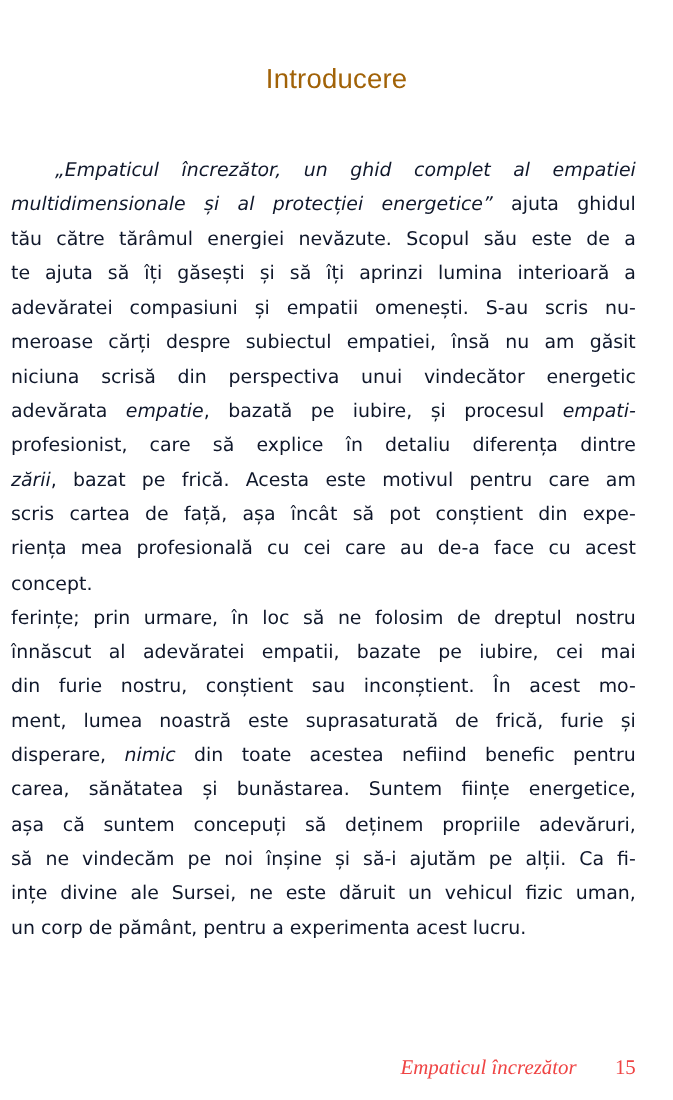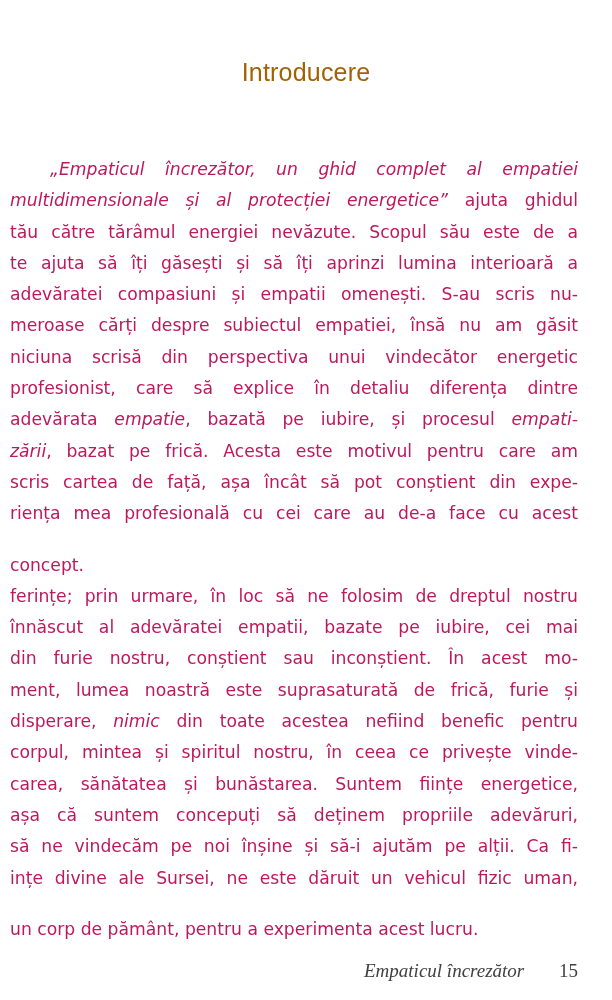--- a/index.html
+++ b/index.html
@@ -4,61 +4,60 @@
 <style>
   html, body { margin: 0; padding: 0; background: #ffffff; }
   body { width: 612px; height: 1000px; position: relative; overflow: hidden; color: #1a1a1a; }
   .page { position: absolute; left: 0; top: 0; width: 612px; height: 1000px; }
   .title {
     position: absolute; top: 58px; left: 0; width: 612px; text-align: center;
     font-family: "Liberation Sans", sans-serif; font-size: 25px; font-weight: 500; color: #a16207;
     letter-spacing: 0.2px;
   }
   .body-text {
-    position: absolute; left: 10px; top: 154px; width: 568px;
-    font-family: "DejaVu Sans", sans-serif; font-size: 17.2px; color: #be185d;
+    position: absolute; left: 10px; top: 140px; width: 568px;
+    font-family: "DejaVu Sans", sans-serif; font-size: 17.2px; color: #0f172a;
   }
   .line {
     height: 31.3px; line-height: 31.3px; white-space: nowrap;
     text-align: justify; text-align-last: justify; display: block;
   }
-  .line.last { text-align-last: left; margin-top: 20px; }
+  .line.last { text-align-last: left; }
   .line.indent { padding-left: 40px; }
   .it { font-style: italic; }
   .footer {
     position: absolute; top: 960px; right: 34px;
-    font-family: "Liberation Serif", serif; font-size: 19px; color: #404040;
+    font-family: "Liberation Serif", serif; font-size: 19px; color: #ef4444;
   }
   .footer .ft-title { font-style: italic; margin-right: 30px; }
 </style>
 </head>
 <body>
 
 <div class="page">
   <div class="title">Introducere</div>
   <div class="body-text" id="body-text">
       <div class="line indent"><span class="it">„Empaticul încrezător, un ghid complet al empatiei</span></div>
       <div class="line"><span class="it">multidimensionale și al protecției energetice”</span><span> ajuta ghidul</span></div>
       <div class="line"><span>tău către tărâmul energiei nevăzute. Scopul său este de a</span></div>
       <div class="line"><span>te ajuta să îți găsești și să îți aprinzi lumina interioară a</span></div>
       <div class="line"><span>adevăratei compasiuni și empatii omenești. S-au scris nu-</span></div>
       <div class="line"><span>meroase cărți despre subiectul empatiei, însă nu am găsit</span></div>
       <div class="line"><span>niciuna scrisă din perspectiva unui vindecător energetic</span></div>
+      <div class="line"><span>adevărata </span><span class="it">empatie</span><span>, bazată pe iubire, și procesul </span><span class="it">empati-</span></div>
       <div class="line"><span>profesionist, care să explice în detaliu diferența dintre</span></div>
-      <div class="line"><span>adevărata </span><span class="it">empatie</span><span>, bazată pe iubire, și procesul </span><span class="it">empati-</span></div>
       <div class="line"><span class="it">zării</span><span>, bazat pe frică. Acesta este motivul pentru care am</span></div>
       <div class="line"><span>scris cartea de față, așa încât să pot conștient din expe-</span></div>
       <div class="line"><span>riența mea profesională cu cei care au de-a face cu acest</span></div>
       <div class="line last"><span>concept.</span></div>
       <div class="line"><span>ferințe; prin urmare, în loc să ne folosim de dreptul nostru</span></div>
       <div class="line"><span>înnăscut al adevăratei empatii, bazate pe iubire, cei mai</span></div>
       <div class="line"><span>din furie nostru, conștient sau inconștient. În acest mo-</span></div>
       <div class="line"><span>ment, lumea noastră este suprasaturată de frică, furie și</span></div>
       <div class="line"><span>disperare, </span><span class="it">nimic</span><span> din toate acestea nefiind benefic pentru</span></div>
-      <div class="line"><span>corpul, mintea și spiritul nostru, în ceea ce privește vinde-</span></div>
       <div class="line"><span>carea, sănătatea și bunăstarea. Suntem ființe energetice,</span></div>
       <div class="line"><span>așa că suntem concepuți să deținem propriile adevăruri,</span></div>
       <div class="line"><span>să ne vindecăm pe noi înșine și să-i ajutăm pe alții. Ca fi-</span></div>
       <div class="line"><span>ințe divine ale Sursei, ne este dăruit un vehicul fizic uman,</span></div>
       <div class="line last"><span>un corp de pământ, pentru a experimenta acest lucru.</span></div>
     </div>
   <div class="footer">
     <span class="ft-title">Empaticul încrezător</span>
     <span class="ft-num">15</span>
   </div>

